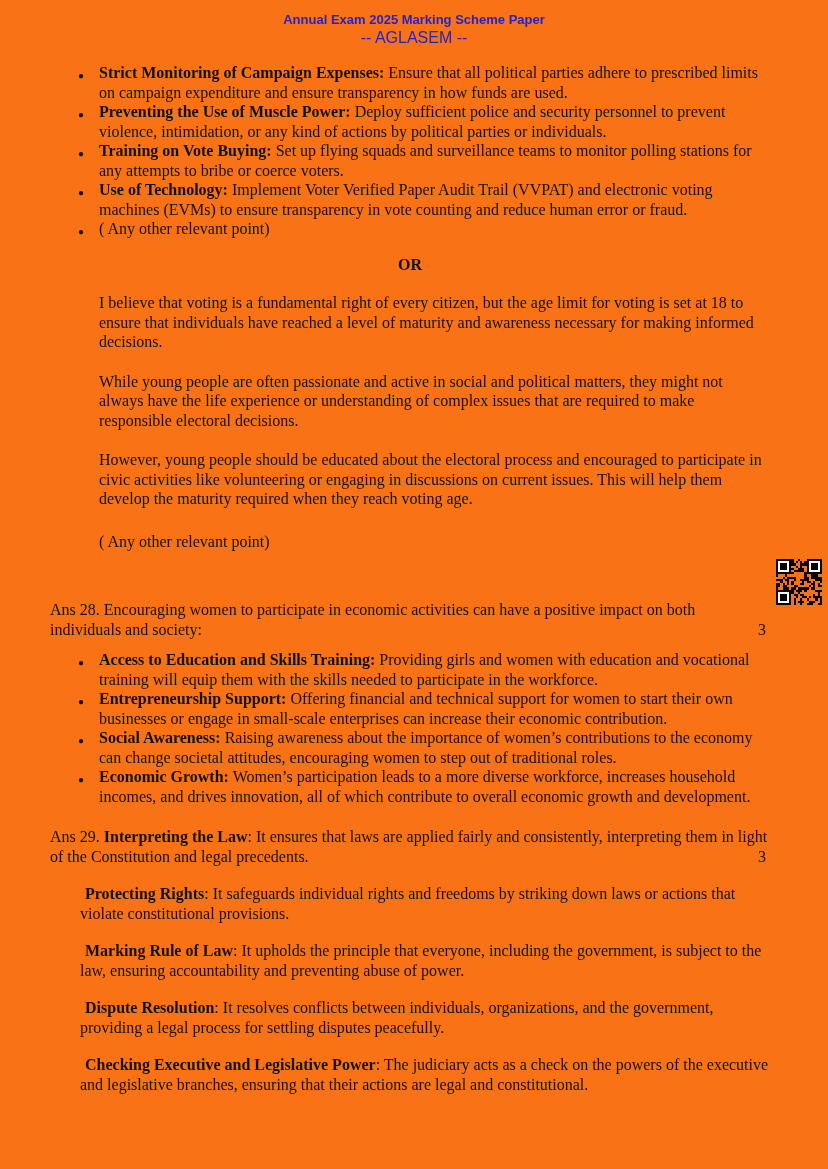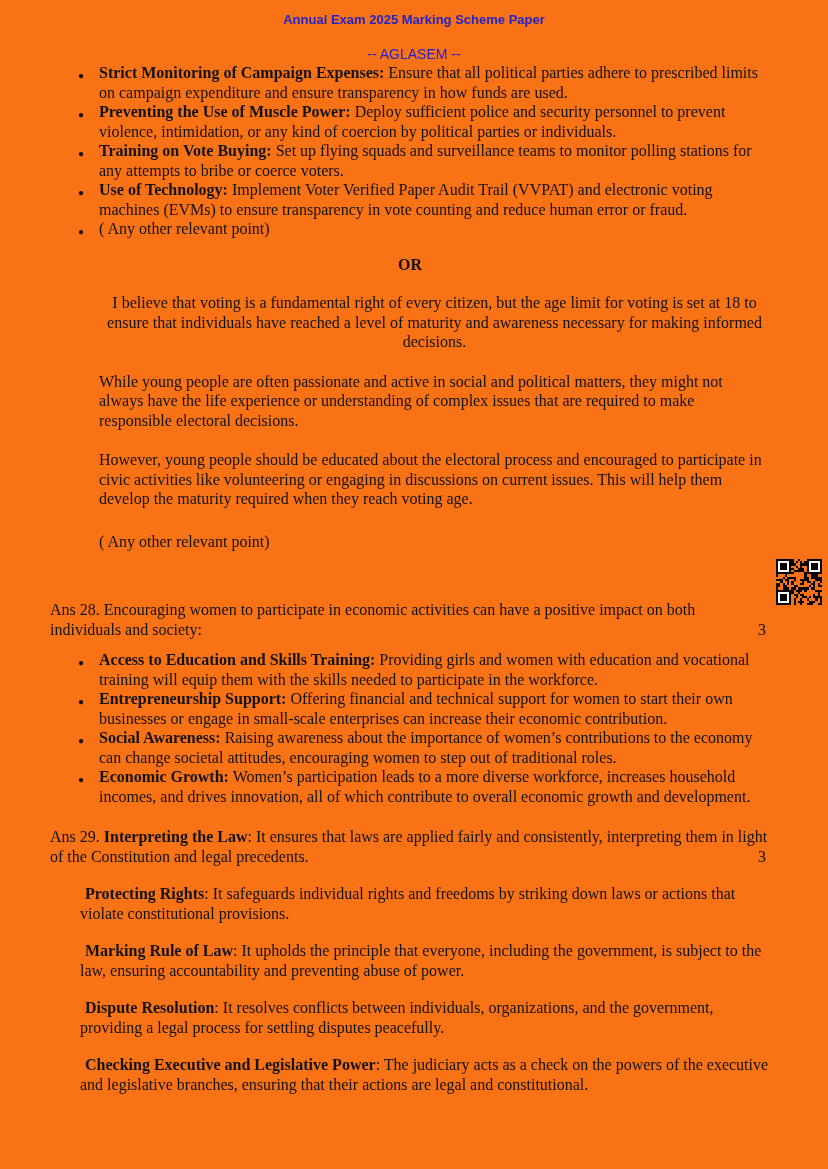--- a/index.html
+++ b/index.html
@@ -11,32 +11,32 @@
   
   .hdr{position:relative;height:50px;padding-top:10px;text-align:center;
        font-family:"Liberation Sans",sans-serif;}
   .hdr-line1{position:relative;height:16px;}
   .hdr-line1 span{
     position:absolute;left:50%;top:0;white-space:nowrap;
     font-size:13px;font-weight:bold;color:#2323c8;
   }
   .hdr-a{transform:translateX(-50%);}
   .hdr-b{transform:translateX(calc(-50% + 3px));}
-  .hdr-wm{font-size:14px;color:#2323c8;margin-top:19px;}
+  .hdr-wm{font-size:16px;color:#2323c8;margin-top:2px;}
   
   .content{padding:0 58px 0 50px;}
   
   .blist{margin:3px 0 0 0;}
   .bullet{display:flex;margin:0 0 0 28px;}
   .marker{width:21px;flex:0 0 21px;font-size:10px;padding-top:3px;}
   .btext{flex:1;}
   b{font-weight:bold;}
   .or{text-align:center;font-weight:bold;margin:13px 0 0 0;}
   .p27{margin:20px 0 0 49px;}
-  .p27.first{margin-top:19px;text-align:center;}
+  .p27.first{margin-top:19px;}
   
   .ans-intro{position:relative;margin-top:49px;}
   .marks{position:absolute;right:4px;bottom:0;}
   .a28-list{margin-top:11px;}
   .a29{position:relative;margin-top:21px;}
   .a29p{margin-top:18px;text-indent:5px;margin-left:30px;}
   
   .qr{position:absolute;top:559px;right:5px;width:48px;height:46px;}
 </style>
 </head>
@@ -53,21 +53,21 @@
 
   <div class="content">
 
     <div class="blist">
       <div class="bullet">
         <span class="marker">●</span>
         <div class="btext"><b>Strict Monitoring of Campaign Expenses:</b><span> Ensure that all political parties adhere to prescribed limits on campaign expenditure and ensure transparency in how funds are used.</span></div>
       </div>
       <div class="bullet">
         <span class="marker">●</span>
-        <div class="btext"><b>Preventing the Use of Muscle Power:</b><span> Deploy sufficient police and security personnel to prevent violence, intimidation, or any kind of coercion by political parties or individuals.</span></div>
+        <div class="btext"><b>Preventing the Use of Muscle Power:</b><span> Deploy sufficient police and security personnel to prevent violence, intimidation, or any kind of actions by political parties or individuals.</span></div>
       </div>
       <div class="bullet">
         <span class="marker">●</span>
         <div class="btext"><b>Training on Vote Buying:</b><span> Set up flying squads and surveillance teams to monitor polling stations for any attempts to bribe or coerce voters.</span></div>
       </div>
       <div class="bullet">
         <span class="marker">●</span>
         <div class="btext"><b>Use of Technology:</b><span> Implement Voter Verified Paper Audit Trail (VVPAT) and electronic voting machines (EVMs) to ensure transparency in vote counting and reduce human error or fraud.</span></div>
       </div>
       <div class="bullet">

